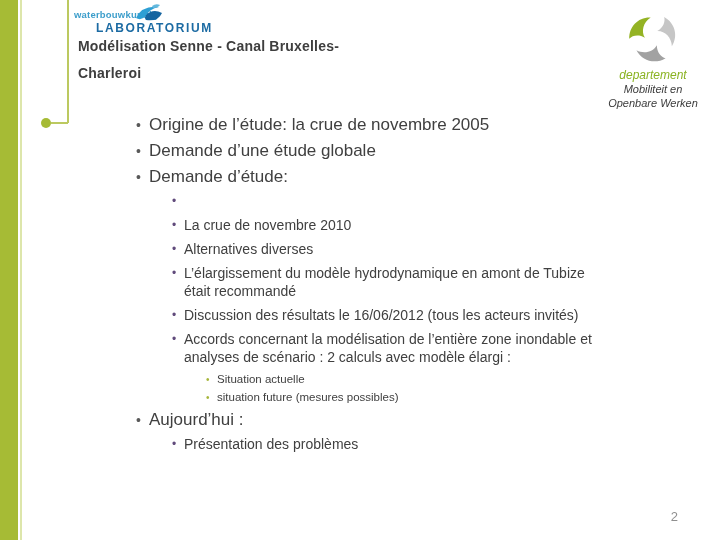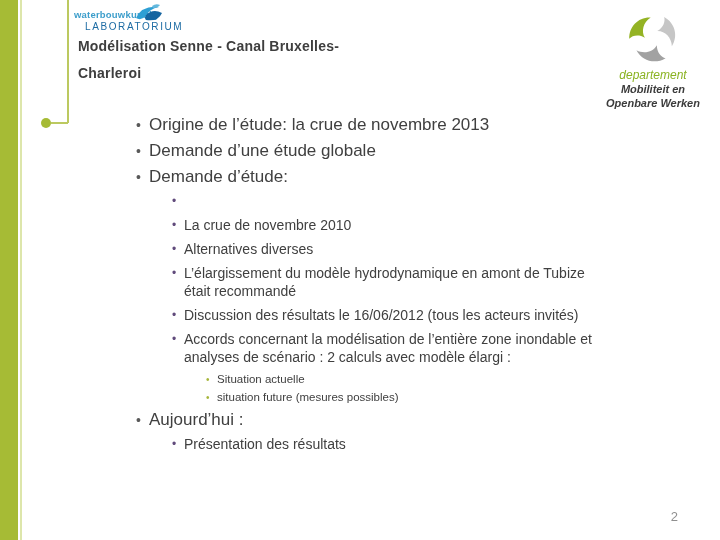--- a/index.html
+++ b/index.html
@@ -10,32 +10,32 @@
   .abs{position:absolute;}
   
   .green-bar{left:0;top:0;width:18px;height:540px;background:#a6bb35;}
   .green-hairline{left:20px;top:0;width:2px;height:540px;background:#dde6ab;}
   .connector-v{left:67px;top:0;width:2px;height:123px;background:#bcc960;}
   .connector-h{left:51px;top:122px;width:17px;height:2px;background:#bcc960;}
   .connector-dot{left:41px;top:118px;width:10px;height:10px;border-radius:50%;background:#a6bb35;}
   
   .wl-logo{left:74px;top:10px;width:120px;line-height:1;}
   .wl-name{font-size:9.5px;font-weight:bold;color:#3d9ecb;letter-spacing:.2px;}
-  .wl-sub{font-size:10px;font-weight:normal;color:#1c6ba3;letter-spacing:1.6px;margin:2px 0 0 11px;}
+  .wl-sub{font-size:12px;font-weight:bold;color:#1c6ba3;letter-spacing:1.6px;margin:2px 0 0 22px;}
   .wl-swirl{position:absolute;left:58px;top:-8px;}
   
   .title{
     left:78px;top:33px;width:560px;font-size:14px;font-weight:bold;color:#3e3e3e;
     line-height:27px;white-space:pre-line;letter-spacing:.2px;
   }
   
   .mow{right:12px;top:10px;width:110px;text-align:center;line-height:1.25;}
   .mow svg{display:block;margin:0 auto 2px auto;}
   .mow-dept{font-size:12px;font-style:italic;color:#8ab321;}
-  .mow-line{font-size:11px;font-style:italic;color:#3c3c3c;font-weight:700;}
+  .mow-line{font-size:11px;font-style:italic;color:#3c3c3c;font-weight:400;}
   
   .content{left:136px;top:114px;width:534px;}
   .li{display:flex;align-items:flex-start;}
   .li .marker{flex:none;}
   .li .txt{white-space:pre-wrap;}
   .l1{font-size:17px;line-height:22px;margin:4px 0 4px 0;}
   .l1 .marker{width:13px;color:#595959;font-size:14px;line-height:22px;}
   .content .l1:first-child{margin-top:0;}
   .l2{font-size:14px;line-height:18px;margin:0 0 6px 36px;}
   .l2 .marker{width:12px;color:#604a7b;font-size:12px;line-height:18px;}
@@ -79,21 +79,21 @@
       </g>
     </svg>
     <div class="mow-dept">departement</div>
     <div class="mow-line">Mobiliteit en</div>
     <div class="mow-line">Openbare Werken</div>
   </div>
 
   <div class="abs content">
       <div class="li l1">
         <span class="marker">•</span>
-        <span class="txt">Origine de l’étude: la crue de novembre 2013</span>
+        <span class="txt">Origine de l’étude: la crue de novembre 2005</span>
       </div>
       <div class="li l1">
         <span class="marker">•</span>
         <span class="txt">Demande d’une étude globale</span>
       </div>
       <div class="li l1">
         <span class="marker">•</span>
         <span class="txt">Demande d’étude:</span>
       </div>
       <div class="li l2">
@@ -128,19 +128,19 @@
       <div class="li l3">
         <span class="marker">•</span>
         <span class="txt">situation future (mesures possibles)</span>
       </div>
       <div class="li l1">
         <span class="marker">•</span>
         <span class="txt">Aujourd’hui :</span>
       </div>
       <div class="li l2">
         <span class="marker">•</span>
-        <span class="txt">Présentation des résultats</span>
+        <span class="txt">Présentation des problèmes</span>
       </div>
     </div>
 
   <div class="abs page-number">2</div>
 
 </div>
 
 </body></html>

